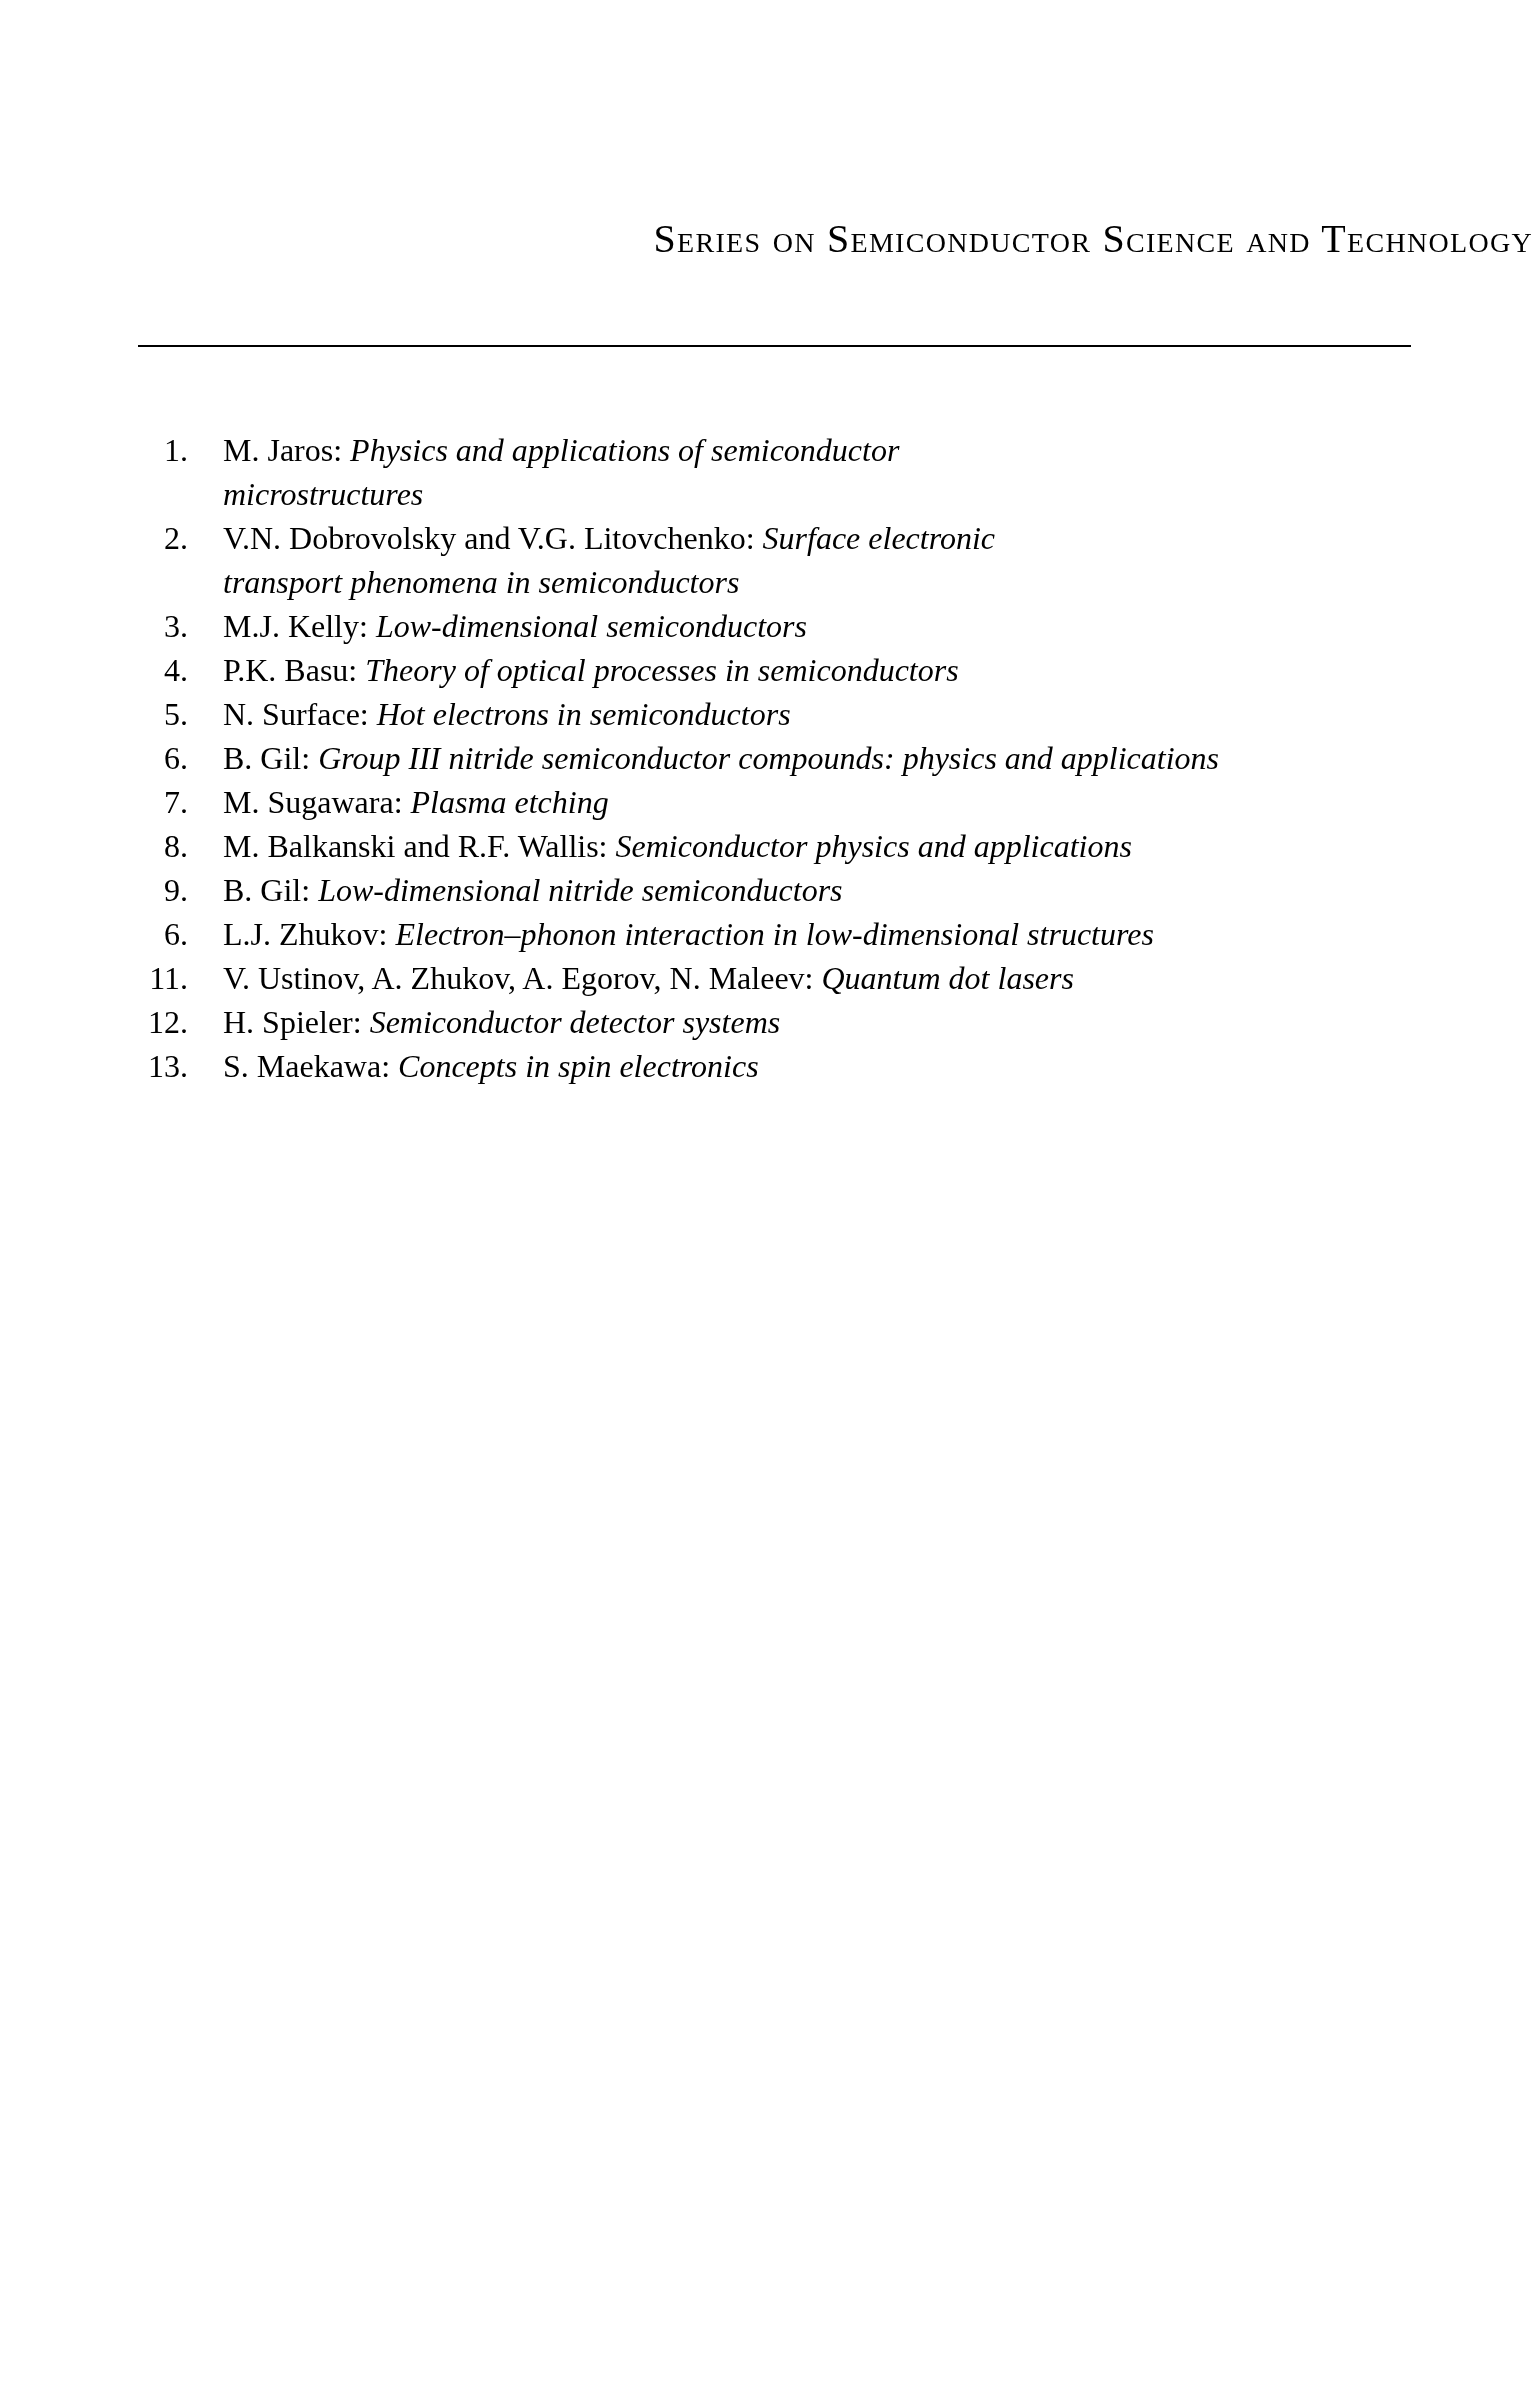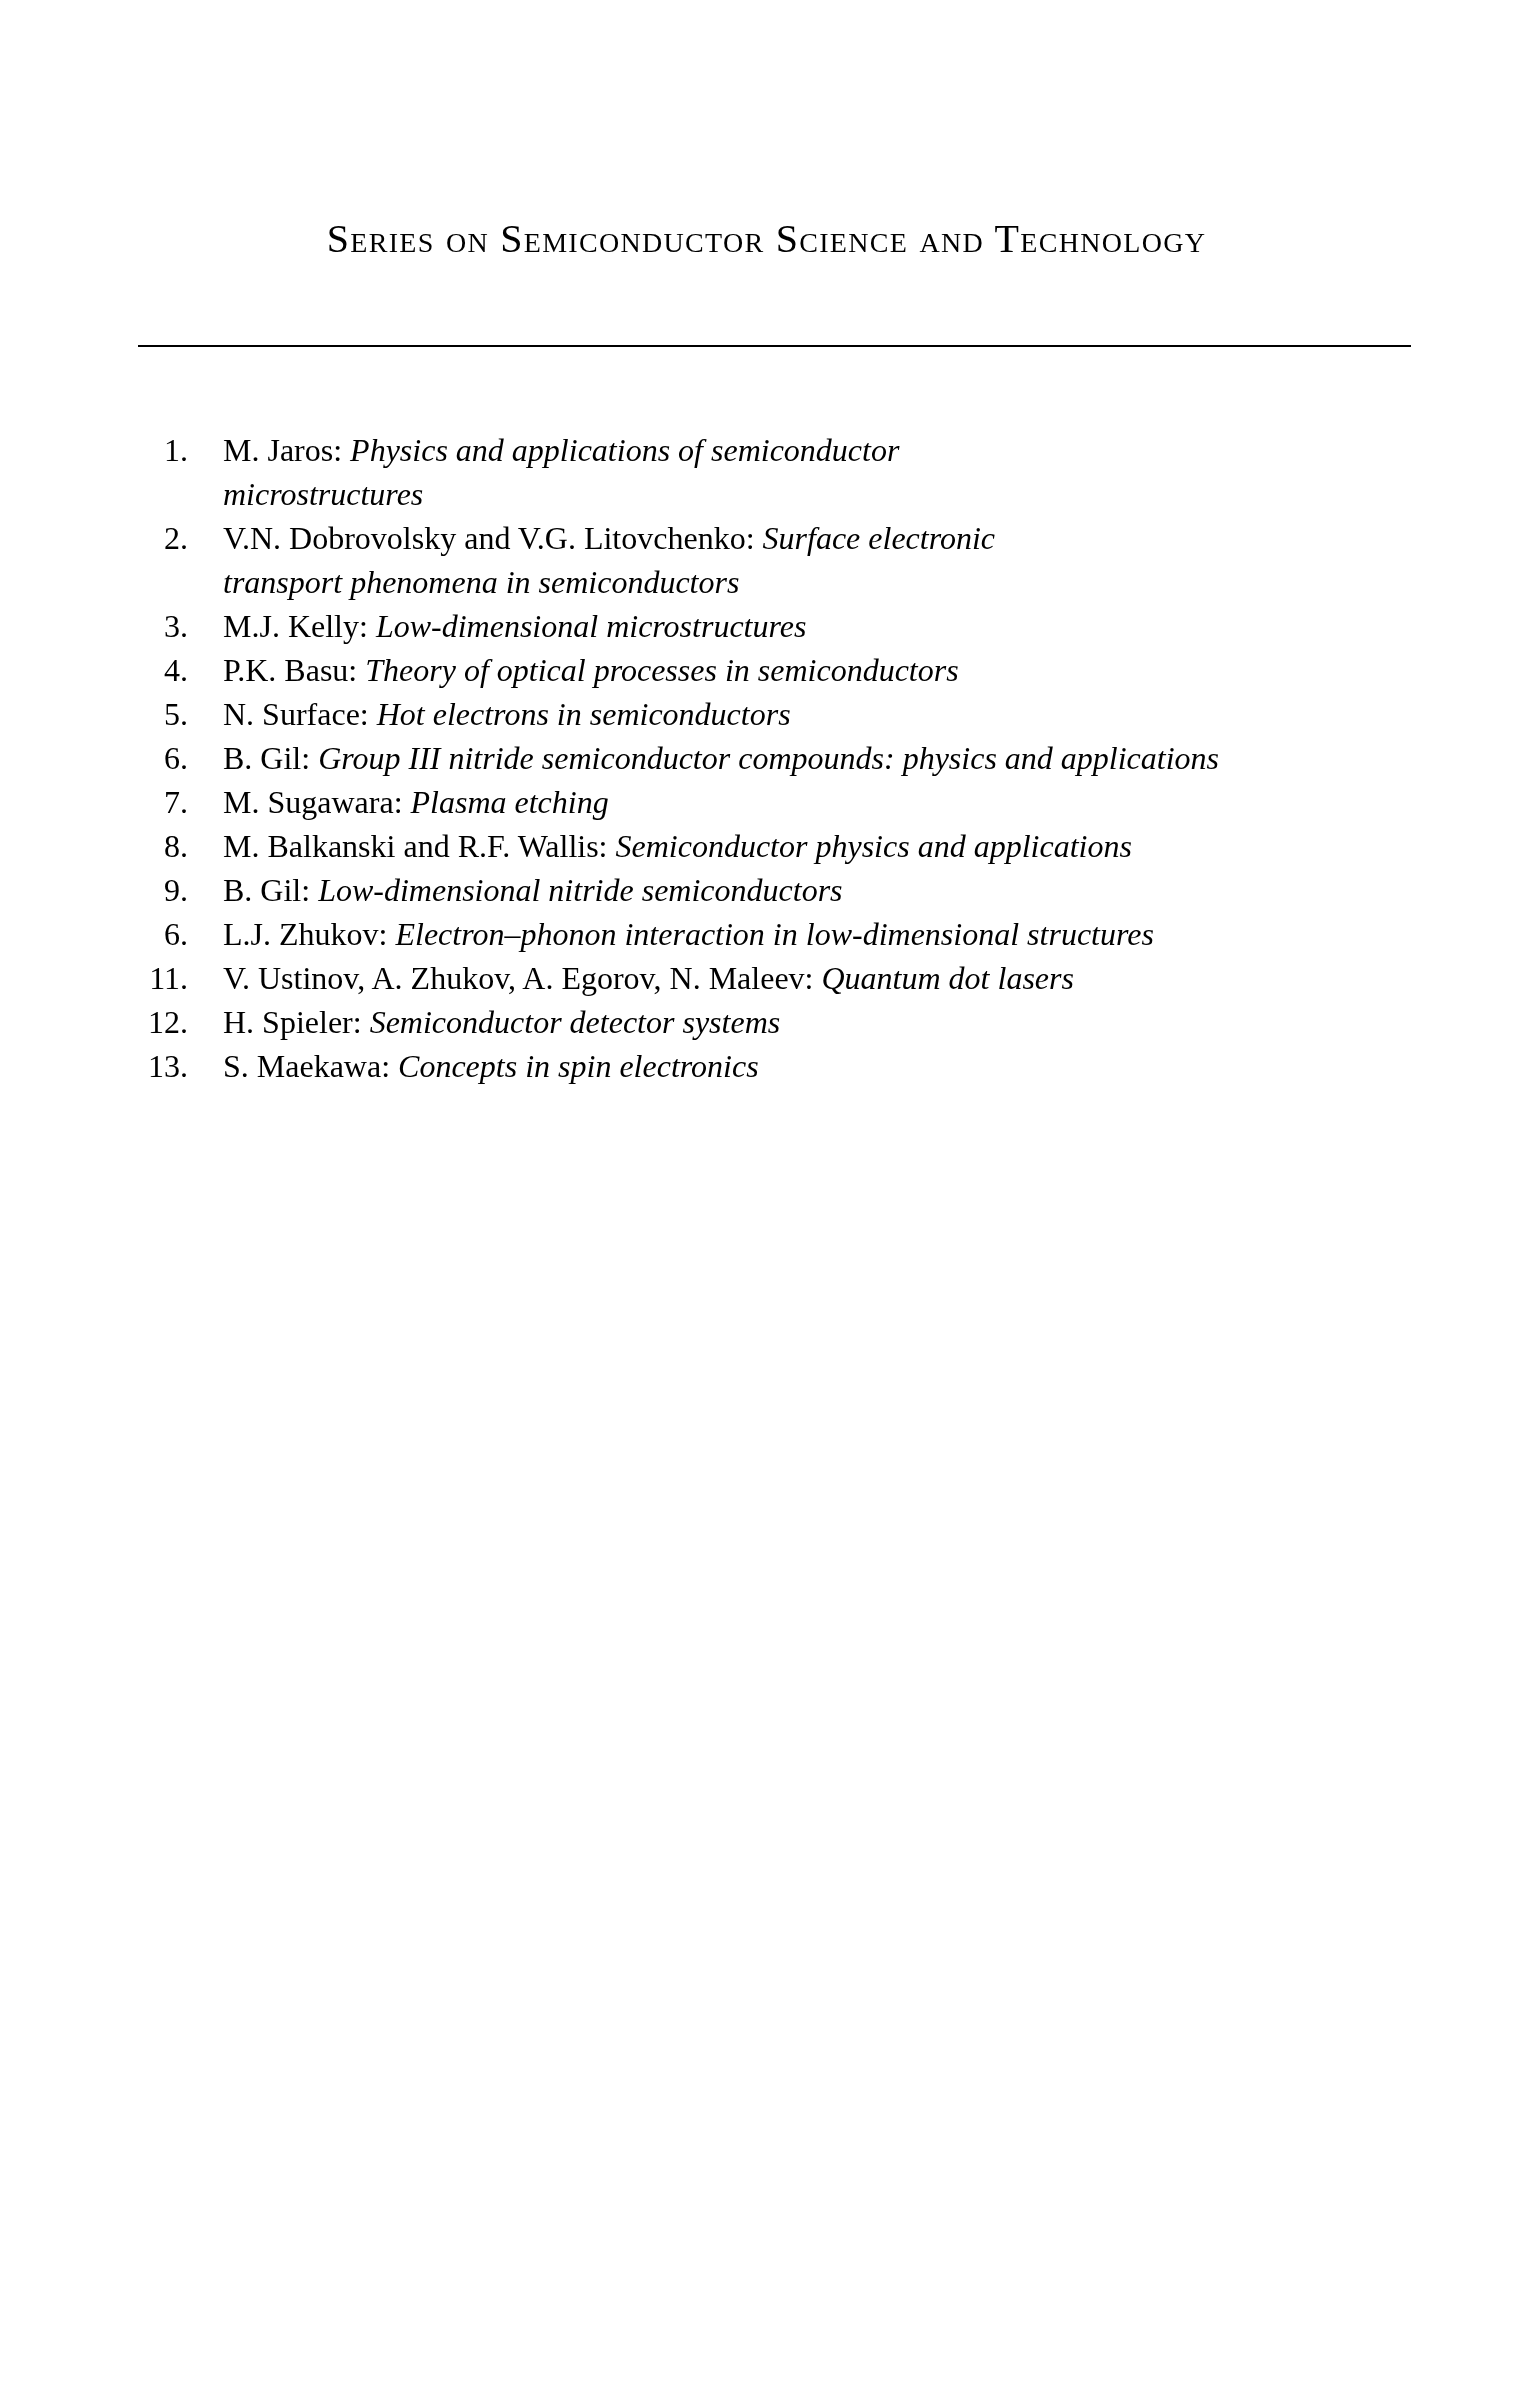--- a/index.html
+++ b/index.html
@@ -11,21 +11,21 @@
     width: 1533px;
     height: 2389px;
     font-family: "Liberation Serif", serif;
     color: #000000;
     position: relative;
   }
   .page {
     padding-top: 217px;
   }
   .page-title {
-    text-align: center;
+    text-align: right;
     font-variant: small-caps;
     font-size: 40px;
     letter-spacing: 1.3px;
     line-height: 1.1;
   }
   .title-rule {
     margin: 84px 0 0 138px;
     width: 1273px;
     height: 0;
     border: none;
@@ -79,21 +79,21 @@
       <div class="list-item">
         <div class="item-number">2.</div>
         <div class="item-text">
           <div class="item-line"><span class="roman">V.N. Dobrovolsky and V.G. Litovchenko: </span><span class="italic">Surface electronic</span></div>
           <div class="item-line"><span class="italic">transport phenomena in semiconductors</span></div>
         </div>
       </div>
       <div class="list-item">
         <div class="item-number">3.</div>
         <div class="item-text">
-          <div class="item-line"><span class="roman">M.J. Kelly: </span><span class="italic">Low-dimensional microstructures</span></div>
+          <div class="item-line"><span class="roman">M.J. Kelly: </span><span class="italic">Low-dimensional semiconductors</span></div>
         </div>
       </div>
       <div class="list-item">
         <div class="item-number">4.</div>
         <div class="item-text">
           <div class="item-line"><span class="roman">P.K. Basu: </span><span class="italic">Theory of optical processes in semiconductors</span></div>
         </div>
       </div>
       <div class="list-item">
         <div class="item-number">5.</div>

